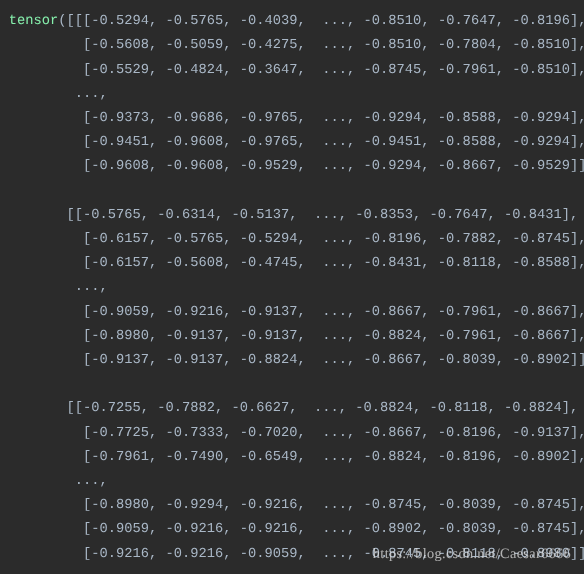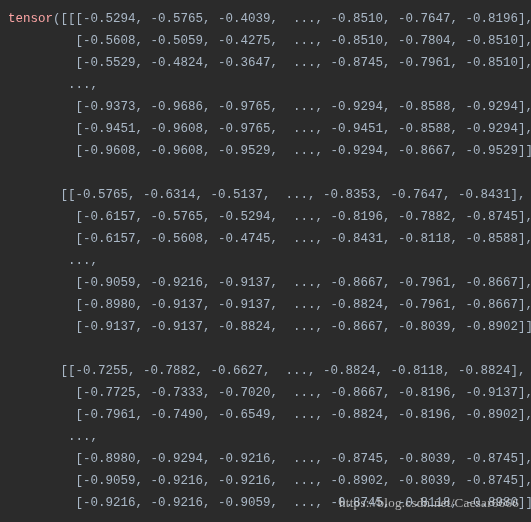--- a/index.html
+++ b/index.html
@@ -1,19 +1,19 @@
 <!DOCTYPE html>
 <html><head>
 <meta charset="utf-8">
 <style>
   html,body{margin:0;padding:0;background:#2b2b2b;color:#a9b7c6;
     font-family:"Consolas","Monaco","Courier New",monospace;font-size:12.5px;
     line-height:22px;width:531px;height:522px;overflow:hidden}
   .wrap{padding:8px 0 0 8px;white-space:pre}
-  .kw{color:#fca5a5}
+  .kw{color:#86efac}
   .watermark{position:absolute;right:12px;bottom:8px;color:#e0e0e0;
     font-family:Liberation Serif, serif;font-size:13px;letter-spacing:.3px;
     opacity:.75;pointer-events:none}
 </style>
 </head>
 <body>
 
 <div class="wrap"><span id="out"><span class="kw">tensor</span>([[[-0.5294, -0.5765, -0.4039,  ..., -0.8510, -0.7647, -0.8196],
          [-0.5608, -0.5059, -0.4275,  ..., -0.8510, -0.7804, -0.8510],
          [-0.5529, -0.4824, -0.3647,  ..., -0.8745, -0.7961, -0.8510],

